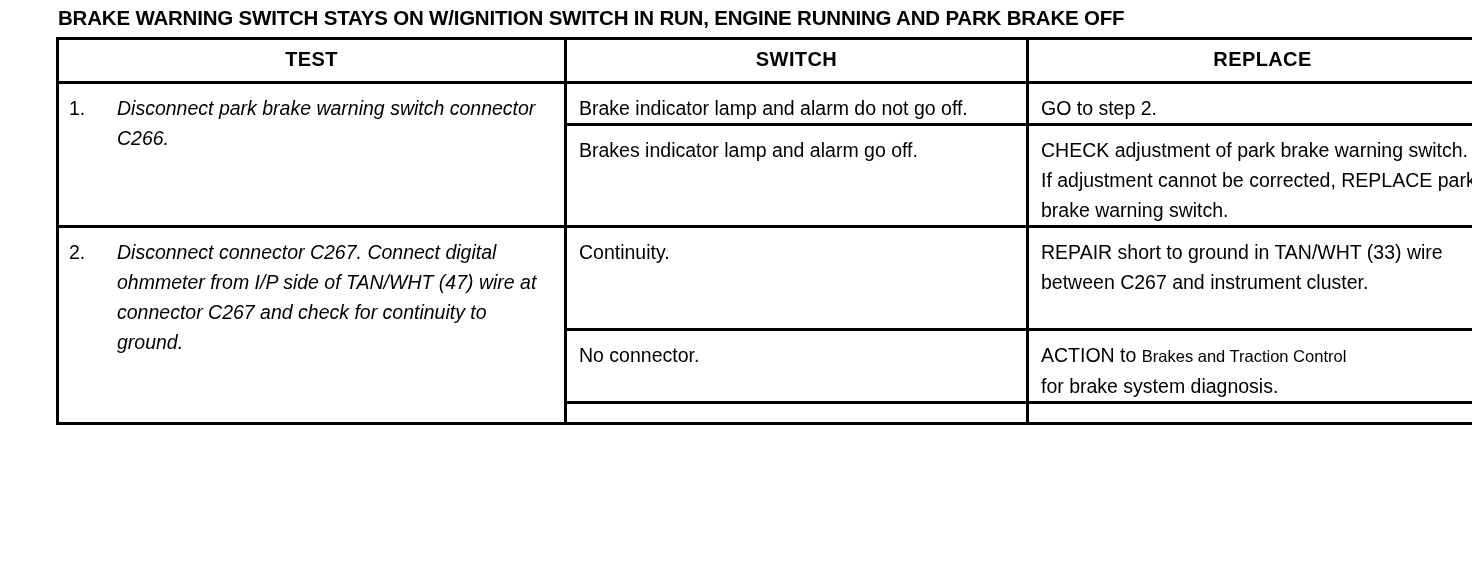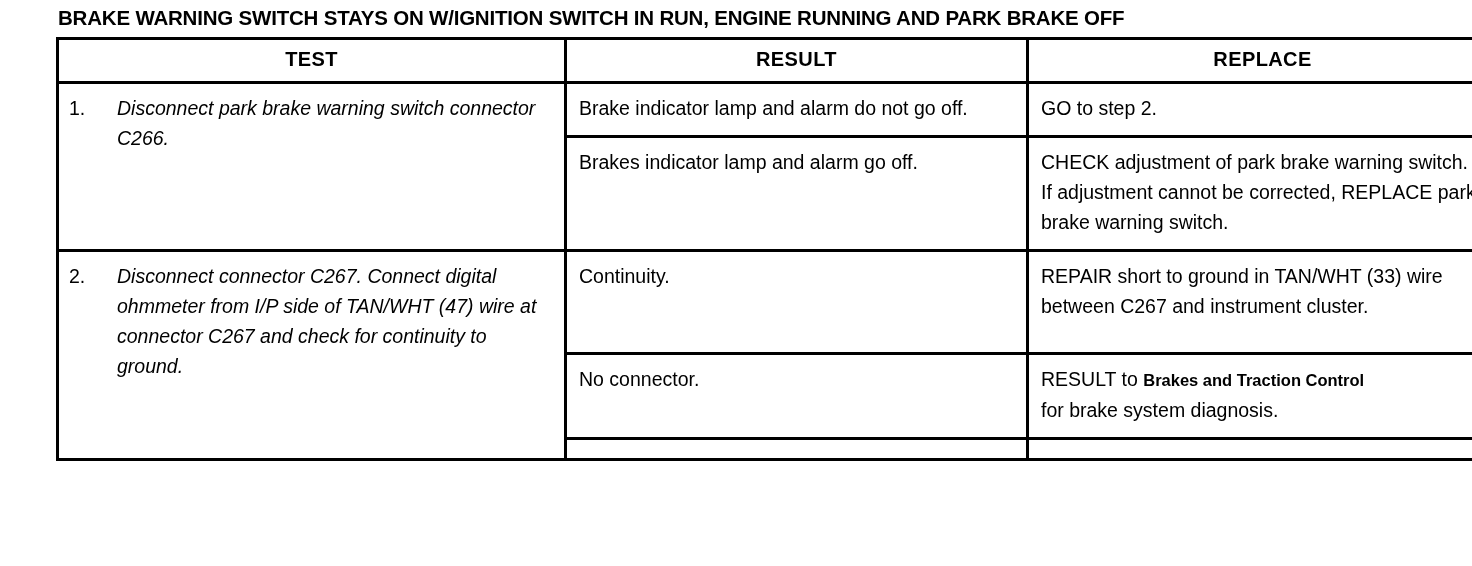--- a/index.html
+++ b/index.html
@@ -62,46 +62,45 @@
     flex: 0 0 48px;
     font-size: 19.5px;
   }
   .test-text {
     flex: 1 1 auto;
     font-style: italic;
   }
   .result-cell, .action-cell {
     font-size: 19.5px;
     line-height: 30px;
-    padding: 9px 12px 12px 12px;
+    padding: 9px 12px 0 12px;
   }
   .small-ref {
     font-size: 16.5px;
-    font-weight: bold;
   }
   td.tall { height: 100px; }
   .spacer-row td { border-left-width: 3px; border-right-width: 3px; }
 </style>
 </head>
 <body>
 
 <div class="page">
 
   <div class="doc-title">BRAKE WARNING SWITCH STAYS ON W/IGNITION SWITCH IN RUN, ENGINE RUNNING AND PARK BRAKE OFF</div>
 
   <table class="proc">
     <colgroup>
       <col class="c-test">
       <col class="c-res">
       <col class="c-act">
     </colgroup>
     <thead>
       <tr>
         <th>TEST</th>
-        <th>RESULT</th>
+        <th>SWITCH</th>
         <th>REPLACE</th>
       </tr>
     </thead>
     <tbody>
 
       <tr>
         <td rowspan="2">
           <div class="test-cell">
             <div class="test-num">1.</div>
             <div class="test-text">Disconnect park brake warning switch connector C266.</div>
@@ -137,21 +136,21 @@
         <td class="tall">
           <div class="action-cell">REPAIR short to ground in TAN/WHT (33) wire between C267 and instrument cluster.</div>
         </td>
       </tr>
 
       <tr>
         <td>
           <div class="result-cell">No connector.</div>
         </td>
         <td>
-          <div class="action-cell"><span>RESULT to </span><span class="small-ref">Brakes and Traction Control</span><br><span>for brake system diagnosis.</span></div>
+          <div class="action-cell"><span>ACTION to </span><span class="small-ref">Brakes and Traction Control</span><br><span>for brake system diagnosis.</span></div>
         </td>
       </tr>
 
       <tr class="spacer-row">
         <td style="height:18px;border-top-width:3px;border-bottom-width:0;"></td>
         <td style="height:18px;border-top-width:3px;border-bottom-width:0;"></td>
       </tr>
 
     </tbody>
   </table>

